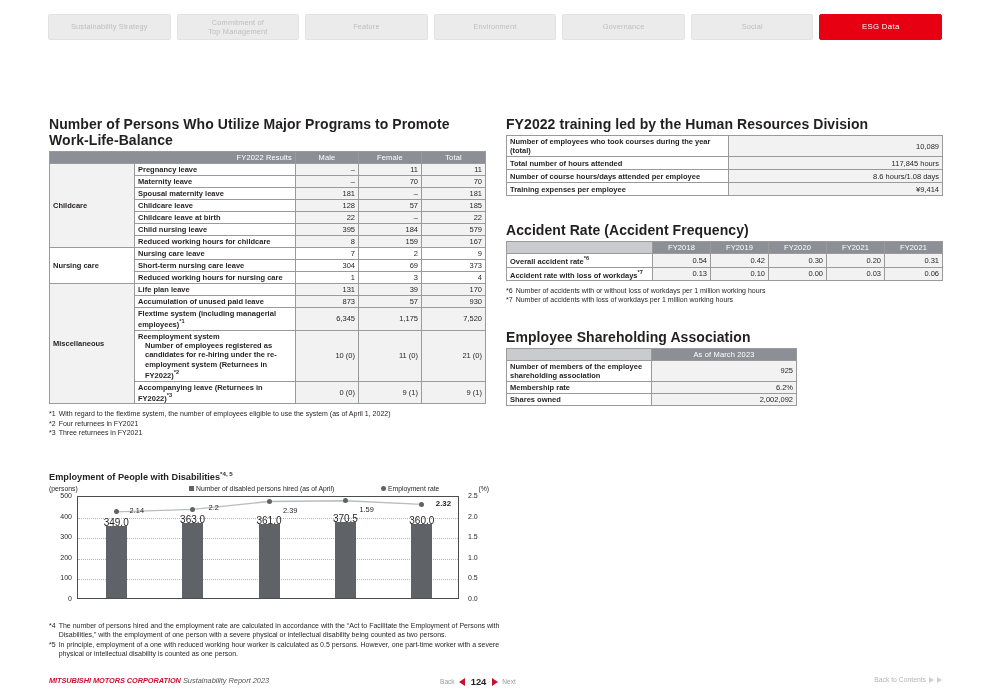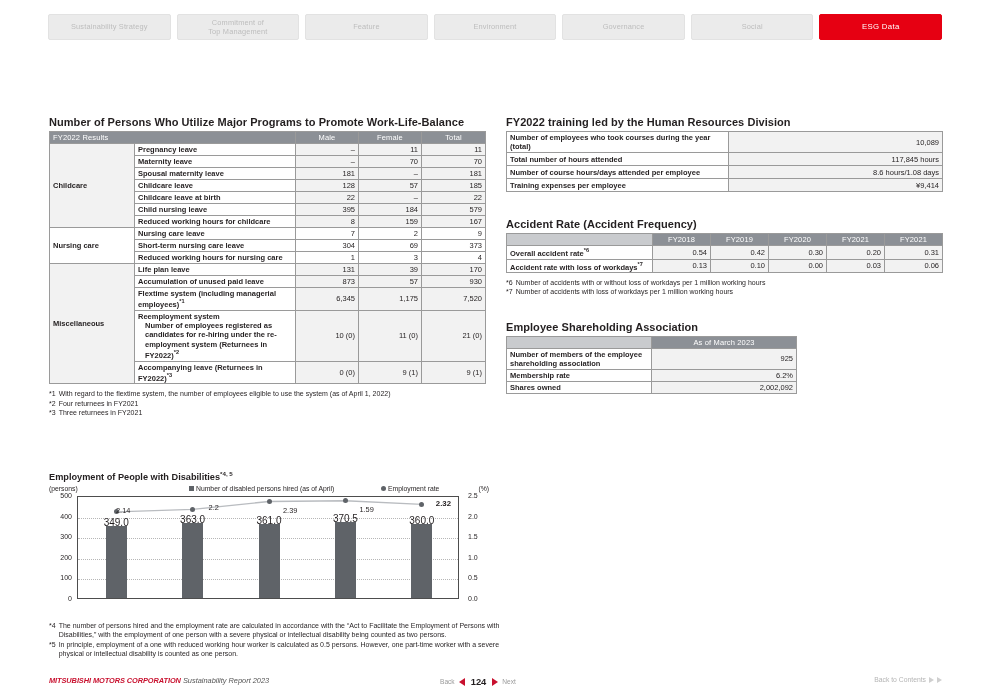--- a/index.html
+++ b/index.html
@@ -39,21 +39,21 @@
     color: #ffffff;
     font-size: 7.8px;
     letter-spacing: .04em;
   }
 
   
   #colL { position: absolute; left: 49px; top: 116px; width: 436px; }
   #colR { position: absolute; left: 506px; top: 116px; width: 436px; }
 
   .sec-title {
-    font-size: 11px;
+    font-size: 14px;
     font-weight: bold;
     color: #231f20;
     margin: 0 0 3px 0;
     letter-spacing: .005em;
   }
 
   
   table.dt {
     border-collapse: collapse;
     width: 100%;
@@ -67,21 +67,21 @@
     vertical-align: middle;
   }
   table.dt thead th {
     background: #8c9096;
     color: #ffffff;
     font-weight: normal;
     text-align: center;
     height: 12px;
     letter-spacing: .02em;
   }
-  table.dt thead th.left { text-align: left; }
+  table.dt thead th.left { text-align: right; }
   table.dt thead th.blank { background: #c9cbce; }
   td.lbl { font-weight: bold; background: #f2f2f2; }
   td.lbl.plain { background: #ffffff; }
   td.item { font-weight: bold; background: #ffffff; }
   td.num { text-align: right; background: #f2f2f2; padding-right: 4px; }
   td.num.white { background: #ffffff; }
   td.grp {
     font-weight: bold; text-align: left; padding-left: 5px;
     background: #f2f2f2;
   }
@@ -538,21 +538,21 @@
         <div class="barlabel" style="left: 13.2px; top: 20.106px;">349.0</div>
         <div class="bar" style="left: 104.1px; height: 74.778px;"></div>
         <div class="barlabel" style="left: 89.6px; top: 17.222px;">363.0</div>
         <div class="bar" style="left: 180.5px; height: 74.366px;"></div>
         <div class="barlabel" style="left: 166px; top: 17.634px;">361.0</div>
         <div class="bar" style="left: 256.9px; height: 76.323px;"></div>
         <div class="barlabel" style="left: 242.4px; top: 15.677px;">370.5</div>
         <div class="bar" style="left: 333.3px; height: 74.16px;"></div>
         <div class="barlabel" style="left: 318.8px; top: 17.84px;">360.0</div>
         <div class="dot" style="left: 35.7px; top: 12.332px;"></div>
-        <div class="ptlabel" style="left: 16px; top: 8.832px; text-align: left; padding-left: 22px;">2.14</div>
+        <div class="ptlabel" style="left: 22px; top: 8.832px; text-align: right; padding-left: 22px;">2.14</div>
         <div class="dot" style="left: 112.1px; top: 9.86px;"></div>
         <div class="ptlabel" style="left: 108.6px; top: 6.36px; text-align: left; padding-left: 22px;">2.2</div>
         <div class="dot" style="left: 188.5px; top: 2.032px;"></div>
         <div class="ptlabel" style="left: 183px; top: 8.532px; text-align: left; padding-left: 22px;">2.39</div>
         <div class="dot" style="left: 264.9px; top: 1.208px;"></div>
         <div class="ptlabel" style="left: 259.4px; top: 7.708px; text-align: left; padding-left: 22px;">1.59</div>
         <div class="dot" style="left: 341.3px; top: 4.916px;"></div>
         <div class="ptlabel bold" style="left: 335.8px; top: 2.416px; text-align: left; padding-left: 22px;">2.32</div>
       </div>
   </div>

